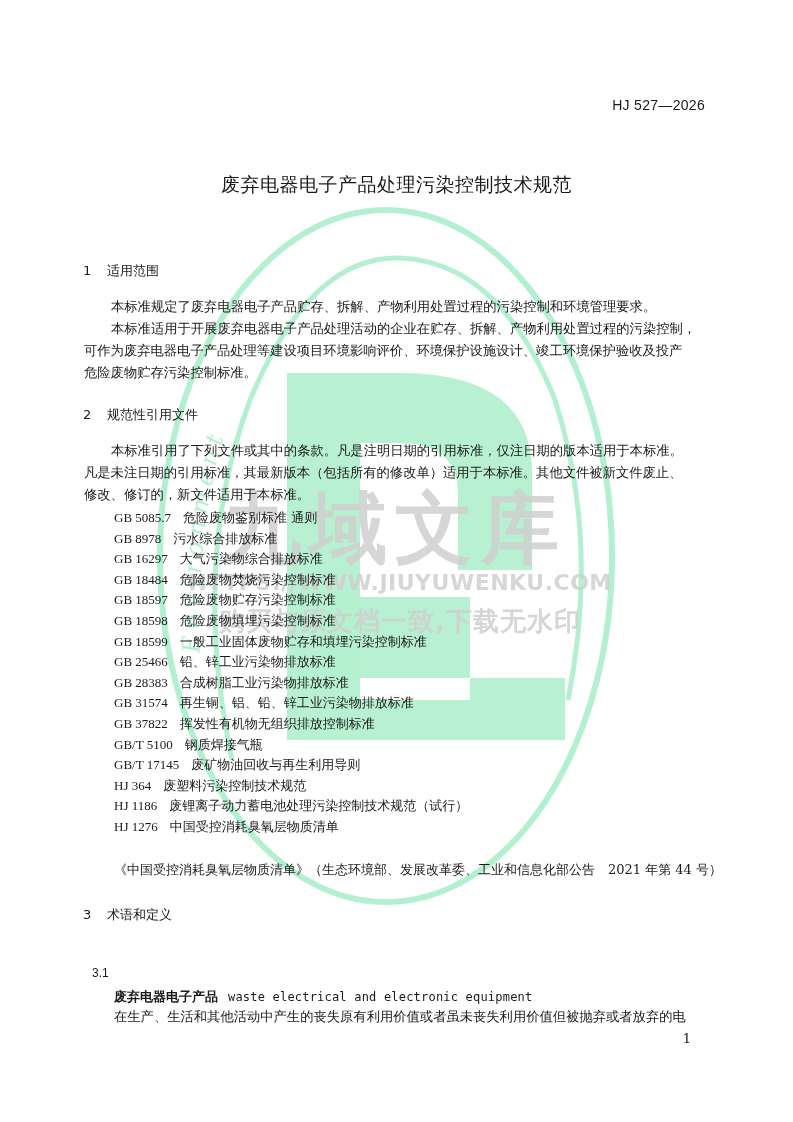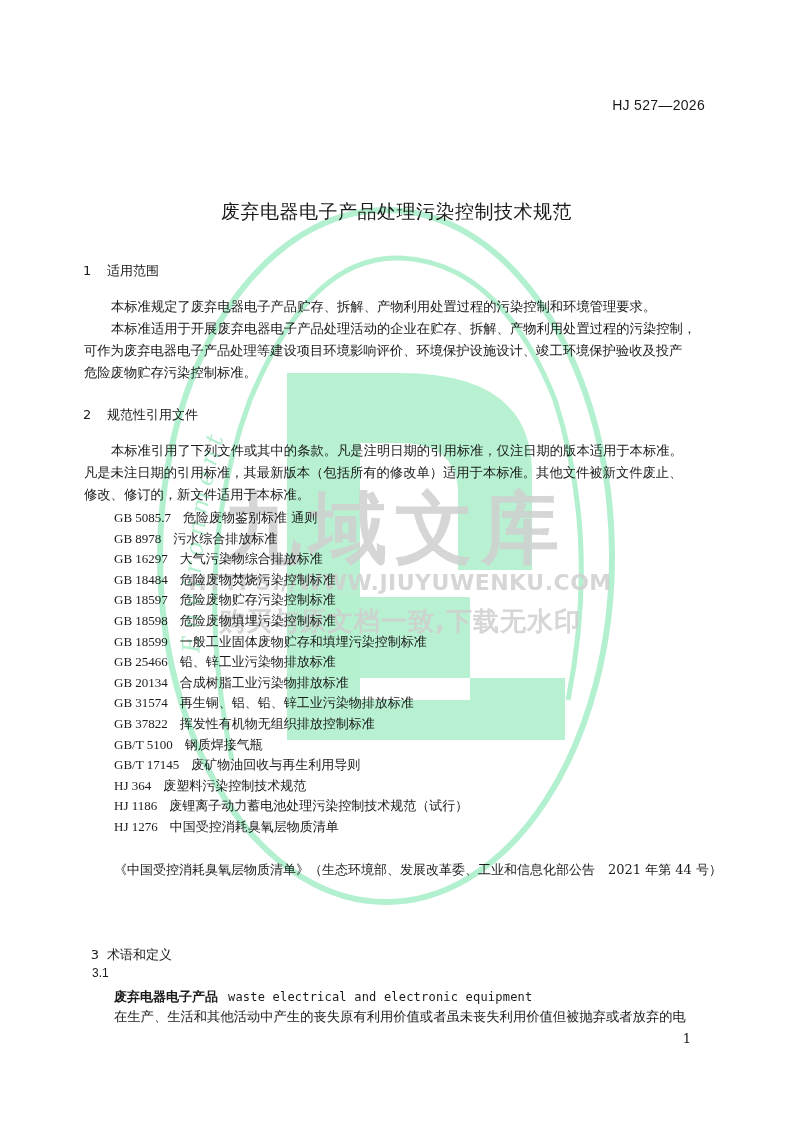--- a/index.html
+++ b/index.html
@@ -4,21 +4,21 @@
 <style>
   html, body { margin: 0; padding: 0; background: #ffffff; }
   body { width: 793px; height: 1122px; position: relative; overflow: hidden;
          font-family: "DejaVu Serif", "Liberation Serif", serif; color: #1a1a1a; }
   .page { position: absolute; left: 0; top: 0; width: 793px; height: 1122px; }
   .watermark { position: absolute; left: 0; top: 0; width: 793px; height: 1122px; pointer-events: none; z-index: 0; }
   .content { position: absolute; left: 0; top: 0; width: 793px; height: 1122px; z-index: 1; }
   .std-code { position: absolute; right: 88px; top: 97px; font-family: "Liberation Sans", sans-serif;
               font-size: 14px; letter-spacing: 0.3px; text-align: center; }
   .doc-title { position: absolute; left: 0; width: 793px; top: 172px; text-align: center;
-               font-family: "DejaVu Sans", sans-serif; font-size: 19px; font-weight: normal; letter-spacing: 0.5px; margin-top: 27px; }
+               font-family: "DejaVu Sans", sans-serif; font-size: 19px; font-weight: normal; letter-spacing: 0.5px; }
   .h { position: absolute; left: 83px; font-family: "DejaVu Sans", sans-serif; font-size: 13px; }
   .h .num { display: inline-block; width: 24px; }
   .p { position: absolute; left: 84px; width: 626px; font-size: 13.3px; line-height: 22px; }
   .p .indent { display: inline-block; width: 27px; }
   .refs { position: absolute; left: 114px; top: 508px; font-size: 13px; line-height: 20.6px; }
   .ref { white-space: nowrap; height: 20.6px; }
   .ref .code { font-family: "Liberation Serif", serif; }
   .ref .gap { display: inline-block; width: 12px; }
   .ref-last { position: absolute; left: 114px; top: 861px; font-size: 13px; white-space: nowrap; }
   .term-no { position: absolute; left: 84px; top: 966px; font-family: Liberation Sans, sans-serif; font-size: 12px; margin-left: 8px; }
@@ -83,32 +83,32 @@
 
     <div class="refs">
       <div class="ref"><span class="code">GB 5085.7</span><span class="gap"></span><span>危险废物鉴别标准 通则</span></div>
       <div class="ref"><span class="code">GB 8978</span><span class="gap"></span><span>污水综合排放标准</span></div>
       <div class="ref"><span class="code">GB 16297</span><span class="gap"></span><span>大气污染物综合排放标准</span></div>
       <div class="ref"><span class="code">GB 18484</span><span class="gap"></span><span>危险废物焚烧污染控制标准</span></div>
       <div class="ref"><span class="code">GB 18597</span><span class="gap"></span><span>危险废物贮存污染控制标准</span></div>
       <div class="ref"><span class="code">GB 18598</span><span class="gap"></span><span>危险废物填埋污染控制标准</span></div>
       <div class="ref"><span class="code">GB 18599</span><span class="gap"></span><span>一般工业固体废物贮存和填埋污染控制标准</span></div>
       <div class="ref"><span class="code">GB 25466</span><span class="gap"></span><span>铅、锌工业污染物排放标准</span></div>
-      <div class="ref"><span class="code">GB 20134</span><span class="gap"></span><span>合成树脂工业污染物排放标准</span></div>
+      <div class="ref"><span class="code">GB 28383</span><span class="gap"></span><span>合成树脂工业污染物排放标准</span></div>
       <div class="ref"><span class="code">GB 31574</span><span class="gap"></span><span>再生铜、铝、铅、锌工业污染物排放标准</span></div>
       <div class="ref"><span class="code">GB 37822</span><span class="gap"></span><span>挥发性有机物无组织排放控制标准</span></div>
       <div class="ref"><span class="code">GB/T 5100</span><span class="gap"></span><span>钢质焊接气瓶</span></div>
       <div class="ref"><span class="code">GB/T 17145</span><span class="gap"></span><span>废矿物油回收与再生利用导则</span></div>
       <div class="ref"><span class="code">HJ 364</span><span class="gap"></span><span>废塑料污染控制技术规范</span></div>
       <div class="ref"><span class="code">HJ 1186</span><span class="gap"></span><span>废锂离子动力蓄电池处理污染控制技术规范（试行）</span></div>
       <div class="ref"><span class="code">HJ 1276</span><span class="gap"></span><span>中国受控消耗臭氧层物质清单</span></div>
     </div>
     <div class="ref-last">《中国受控消耗臭氧层物质清单》（生态环境部、发展改革委、工业和信息化部公告　2021 年第 44 号）</div>
 
-    <div class="h" style="top:946px;text-align:center;">
+    <div class="h" style="top:906px;">
       <span class="num">3</span><span>术语和定义</span>
     </div>
     <div class="term-no">3.1</div>
     <div class="term">
       <span class="zh">废弃电器电子产品</span><span class="en">waste electrical and electronic  equipment</span>
     </div>
     <div class="term-def">在生产、生活和其他活动中产生的丧失原有利用价值或者虽未丧失利用价值但被抛弃或者放弃的电</div>
 
     <div class="page-no">1</div>
   </div>

